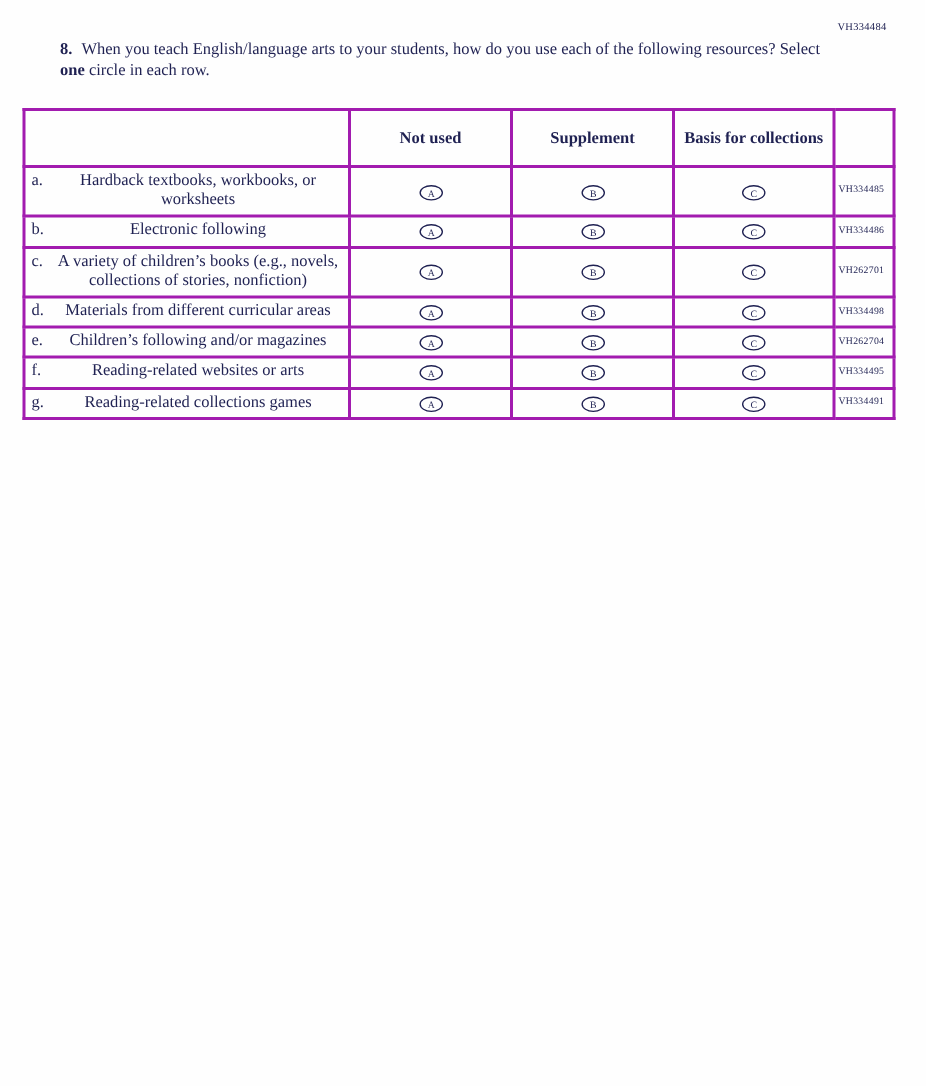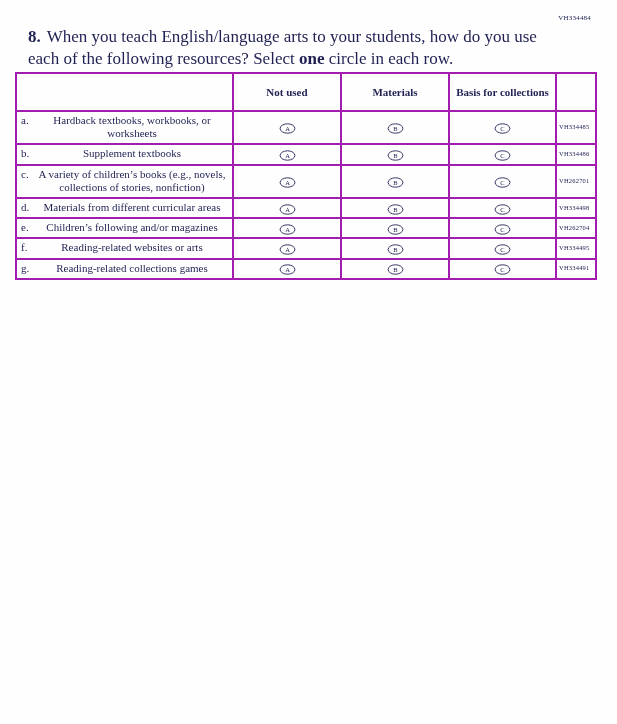--- a/index.html
+++ b/index.html
@@ -20,23 +20,23 @@
     position: absolute;
     top: 14px;
     right: 26px;
     font-size: 7px;
     letter-spacing: 0.2px;
     color: #1f2152;
   }
   .question {
     position: absolute;
     top: 26px;
-    left: 28px;
+    left: 40px;
     width: 520px;
-    font-size: 17px;
+    font-size: 11px;
     line-height: 1.3;
   }
   .q-number {
     font-weight: bold;
     margin-right: 6px;
   }
   .q-bold {
     font-weight: bold;
   }
   .q-text-wrap {
@@ -119,21 +119,21 @@
       <col style="width:217px">
       <col style="width:108px">
       <col style="width:108px">
       <col style="width:107px">
       <col style="width:40px">
     </colgroup>
     <thead>
       <tr>
         <th class="header-cell"></th>
         <th class="header-cell">Not used</th>
-        <th class="header-cell">Materials</th>
+        <th class="header-cell">Supplement</th>
         <th class="header-cell">Basis for collections</th>
         <th class="header-cell"></th>
       </tr>
     </thead>
     <tbody id="survey-body">
 
     <tr>
       <td class="label-cell">
         <div class="row-flex">
           <span class="row-letter">a.</span>
@@ -152,21 +152,21 @@
               <ellipse cx="8.5" cy="5.5" rx="7.4" ry="4.7" fill="none" stroke="#1f2152" stroke-width="0.9"></ellipse>
               <text x="8.5" y="8" text-anchor="middle" font-size="6.5" font-family="Liberation Serif, serif" fill="#1f2152">C</text>
             </svg></td>
       <td class="code-cell">VH334485</td>
     </tr>
 
     <tr>
       <td class="label-cell">
         <div class="row-flex">
           <span class="row-letter">b.</span>
-          <span class="row-text">Supplement textbooks</span>
+          <span class="row-text">Electronic following</span>
         </div>
       </td>
       <td class="opt-cell"><svg class="answer-circle" width="17" height="11" viewBox="0 0 17 11">
               <ellipse cx="8.5" cy="5.5" rx="7.4" ry="4.7" fill="none" stroke="#1f2152" stroke-width="0.9"></ellipse>
               <text x="8.5" y="8" text-anchor="middle" font-size="6.5" font-family="Liberation Serif, serif" fill="#1f2152">A</text>
             </svg></td>
       <td class="opt-cell"><svg class="answer-circle" width="17" height="11" viewBox="0 0 17 11">
               <ellipse cx="8.5" cy="5.5" rx="7.4" ry="4.7" fill="none" stroke="#1f2152" stroke-width="0.9"></ellipse>
               <text x="8.5" y="8" text-anchor="middle" font-size="6.5" font-family="Liberation Serif, serif" fill="#1f2152">B</text>
             </svg></td>

